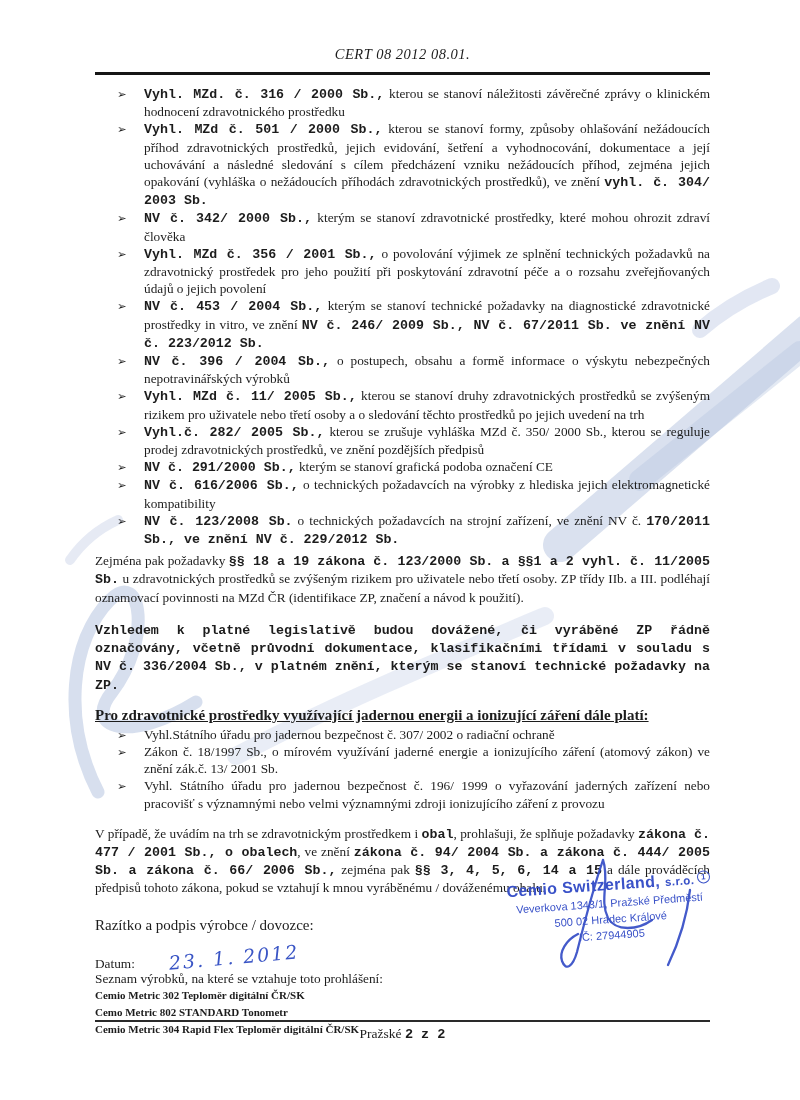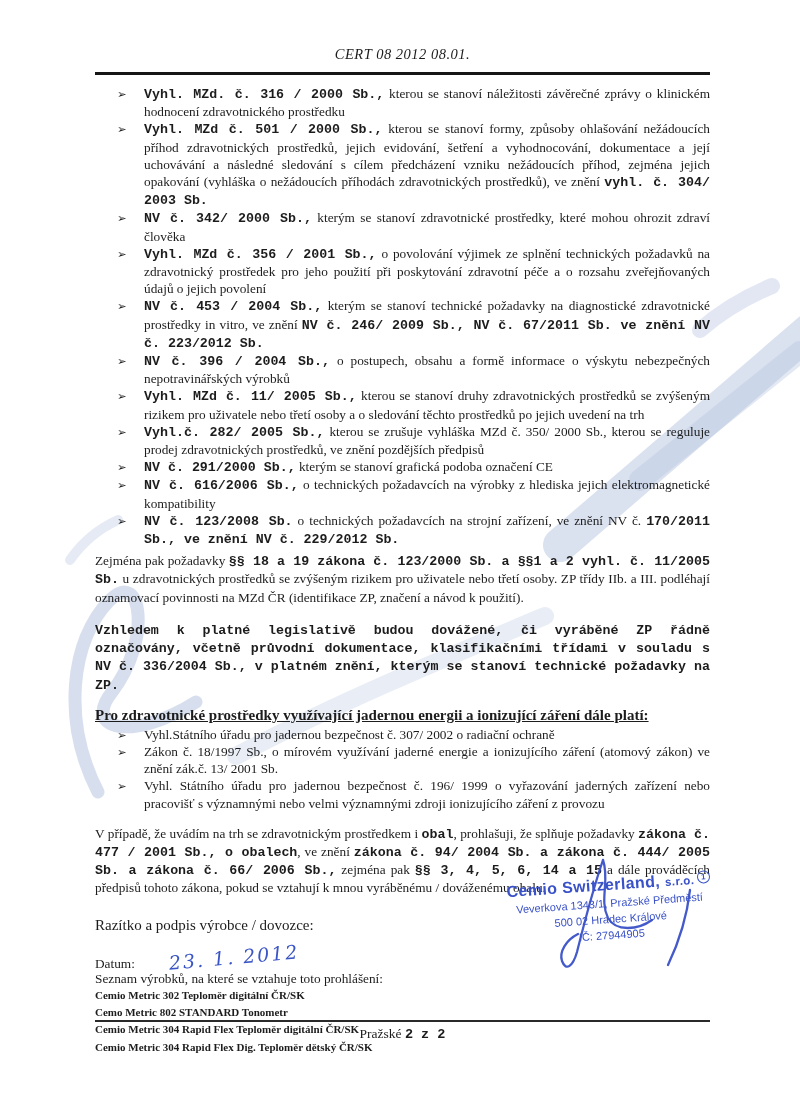--- a/index.html
+++ b/index.html
@@ -143,21 +143,20 @@
   <div class="datum-row">
     <span class="date-label">Datum:</span><span class="handwritten-date">23. 1. 2012</span>
   </div>
 
   <div class="products-intro">Seznam výrobků, na které se vztahuje toto prohlášení:</div>
 
   <div>
       <div class="product-line">Cemio Metric 302 Teploměr digitální ČR/SK</div>
       <div class="product-line">Cemo Metric 802 STANDARD Tonometr</div>
       <div class="product-line">Cemio Metric 304 Rapid Flex Teploměr digitální ČR/SK</div>
-      <div class="product-line">Cemio Metric 304 Rapid Flex Dig. Teploměr dětský ČR/SK</div>
     </div>
 
 </div>
 
 <div class="stamp">
   <div class="stamp-company">
     <span>Cemio Switzerland,</span>
     <span class="stamp-sro">s.r.o.</span><span class="stamp-mark">1</span>
   </div>
   <div class="stamp-addr">Veverkova 1343/1, Pražské Předměstí</div>

